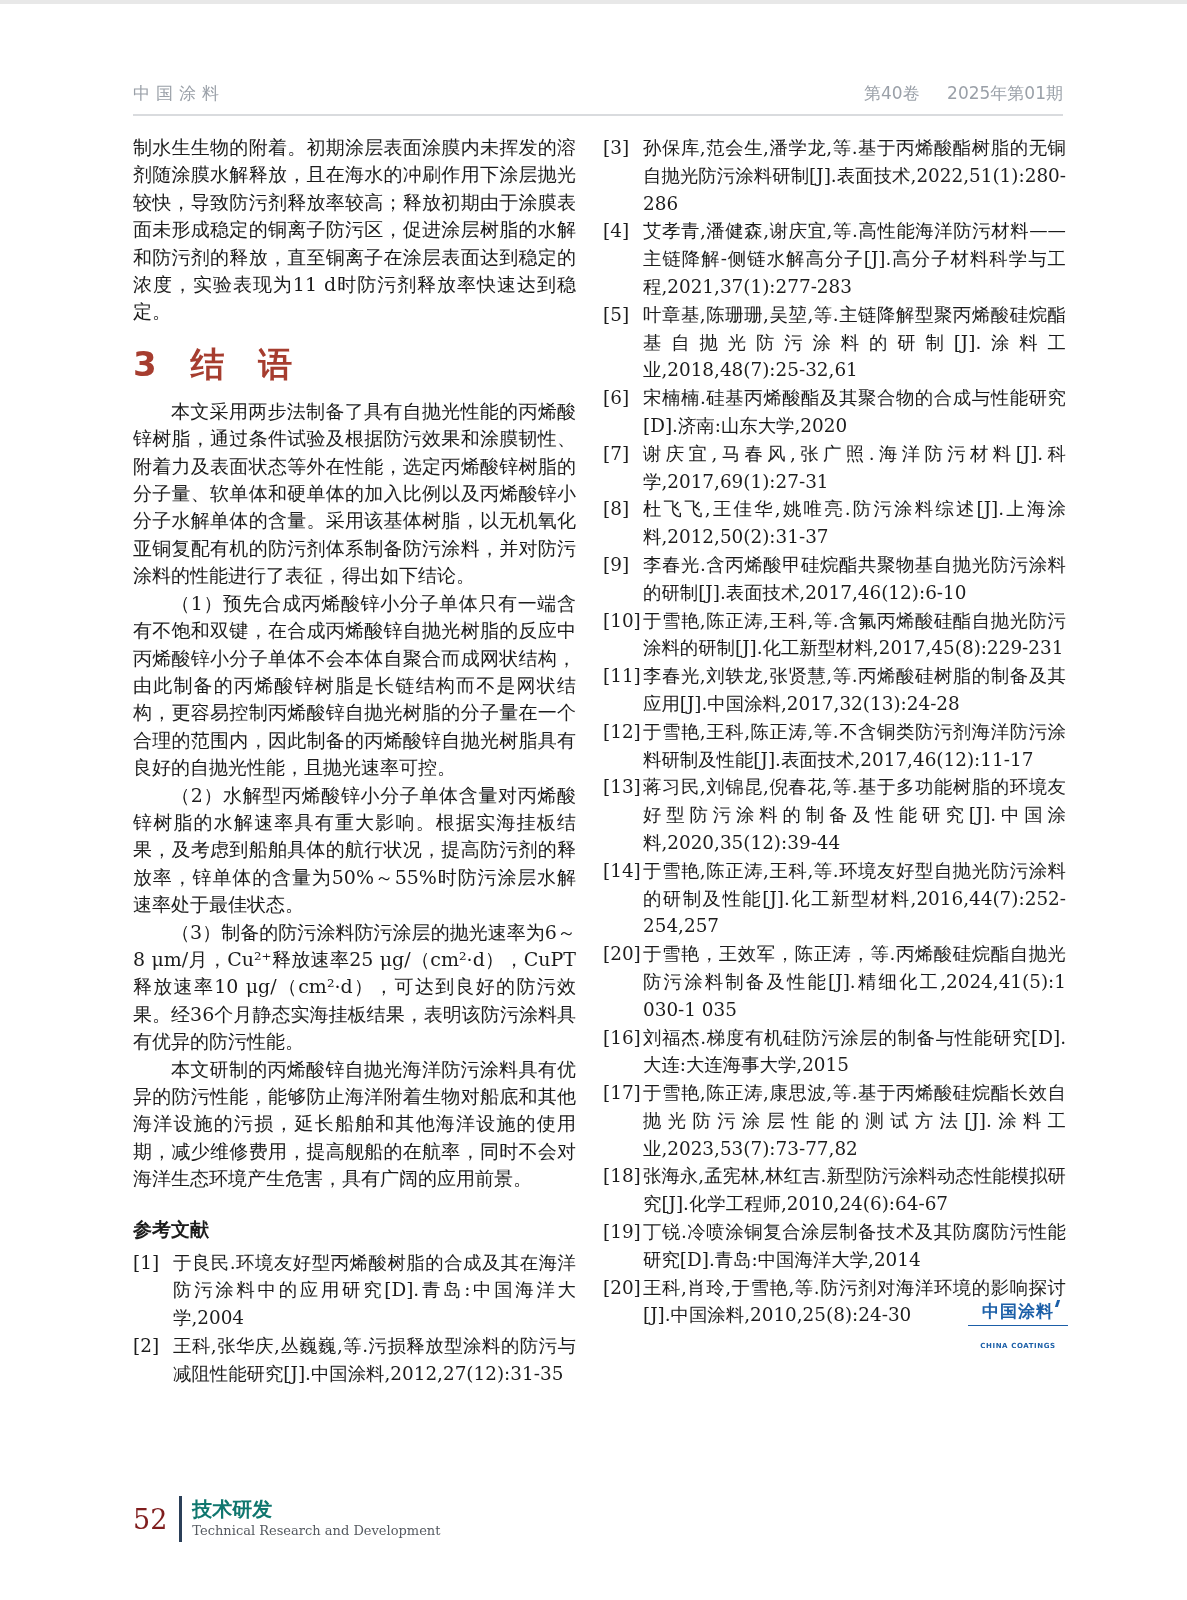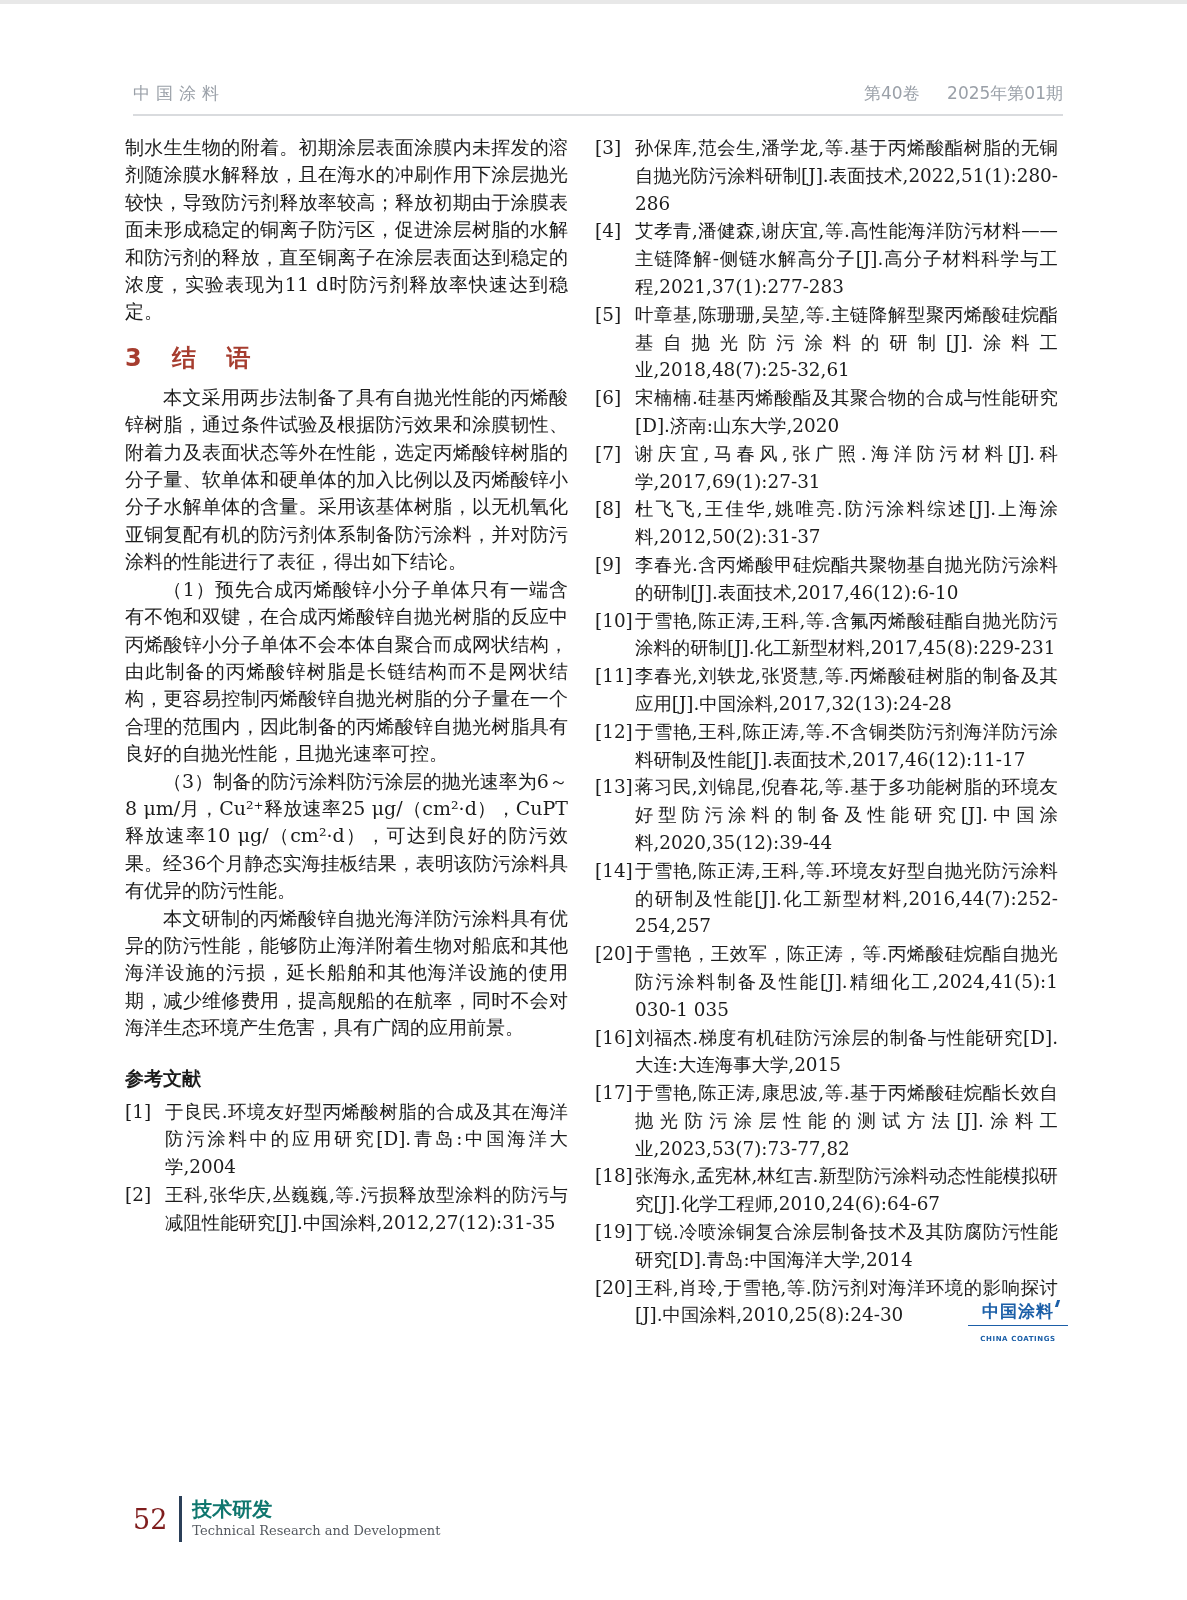--- a/index.html
+++ b/index.html
@@ -20,37 +20,37 @@
     padding-bottom:9px;
     border-bottom:2px solid #d9dbde;
     color:#9aa0a8;
     font-family:"DejaVu Sans","Liberation Sans",sans-serif;
     font-size:17px;
   }
   .header .journal{letter-spacing:6px;}
   .header .issue span{margin-left:22px;}
   
   .columns{
-    position:absolute;top:130px;left:125px;
+    position:absolute;top:130px;left:133px;
     display:flex;gap:27px;
   }
   .col-left{width:443px;}
   .col-right{width:463px;}
   .para{
     margin:0;
     font-size:19px;line-height:27.4px;
     text-align:justify;
     text-indent:2em;
   }
   .para.no-indent{text-indent:0;}
   .section-heading{
     margin:16px 0 10px 0;
     font-family:"DejaVu Sans","Liberation Sans",sans-serif;
     font-weight:bold;
-    font-size:24px;
+    font-size:34px;
     color:#a63d2f;
     word-spacing:18px;
     letter-spacing:2px;
   }
   .ref-heading{
     margin:24px 0 6px 0;
     text-align:left;
     font-family:"DejaVu Sans","Liberation Sans",sans-serif;
     font-weight:bold;
     font-size:19px;
@@ -100,21 +100,21 @@
   }
   .brand .cn::after{
     content:"";
     position:absolute;right:-5px;top:0;
     width:3px;height:7px;background:#1b5fa8;
     transform:skewX(-18deg);
   }
   .brand .en{
     font-size:7px;font-weight:bold;letter-spacing:0.6px;
     border-top:1px solid #1b5fa8;
-    margin-top:2px;padding-top:9px;
+    margin-top:2px;padding-top:16px;
   }
 </style>
 </head>
 <body>
 
 <div class="page">
 
   <div class="header">
     <span class="journal">中国涂料</span>
     <span class="issue">
@@ -125,20 +125,21 @@
 
   <div class="columns">
 
     <div class="col-left">
       <p class="para no-indent">制水生生物的附着。初期涂层表面涂膜内未挥发的溶剂随涂膜水解释放，且在海水的冲刷作用下涂层抛光较快，导致防污剂释放率较高；释放初期由于涂膜表面未形成稳定的铜离子防污区，促进涂层树脂的水解和防污剂的释放，直至铜离子在涂层表面达到稳定的浓度，实验表现为11 d时防污剂释放率快速达到稳定。</p>
 
       <h2 class="section-heading">3 结 语</h2>
 
       <p class="para">本文采用两步法制备了具有自抛光性能的丙烯酸锌树脂，通过条件试验及根据防污效果和涂膜韧性、附着力及表面状态等外在性能，选定丙烯酸锌树脂的分子量、软单体和硬单体的加入比例以及丙烯酸锌小分子水解单体的含量。采用该基体树脂，以无机氧化亚铜复配有机的防污剂体系制备防污涂料，并对防污涂料的性能进行了表征，得出如下结论。</p>
       <p class="para">（1）预先合成丙烯酸锌小分子单体只有一端含有不饱和双键，在合成丙烯酸锌自抛光树脂的反应中丙烯酸锌小分子单体不会本体自聚合而成网状结构，由此制备的丙烯酸锌树脂是长链结构而不是网状结构，更容易控制丙烯酸锌自抛光树脂的分子量在一个合理的范围内，因此制备的丙烯酸锌自抛光树脂具有良好的自抛光性能，且抛光速率可控。</p>
+      <p class="para">（2）水解型丙烯酸锌小分子单体含量对丙烯酸锌树脂的水解速率具有重大影响。根据实海挂板结果，及考虑到船舶具体的航行状况，提高防污剂的释放率，锌单体的含量为50%～55%时防污涂层水解速率处于最佳状态。</p>
       <p class="para">（3）制备的防污涂料防污涂层的抛光速率为6～8 μm/月，Cu²⁺释放速率25 μg/（cm²·d），CuPT释放速率10 μg/（cm²·d），可达到良好的防污效果。经36个月静态实海挂板结果，表明该防污涂料具有优异的防污性能。</p>
       <p class="para">本文研制的丙烯酸锌自抛光海洋防污涂料具有优异的防污性能，能够防止海洋附着生物对船底和其他海洋设施的污损，延长船舶和其他海洋设施的使用期，减少维修费用，提高舰船的在航率，同时不会对海洋生态环境产生危害，具有广阔的应用前景。</p>
 
       <h3 class="ref-heading">参考文献</h3>
 
       <div>
           <div class="ref">
             <span class="ref-num">[1]</span>
             <span class="ref-text">于良民.环境友好型丙烯酸树脂的合成及其在海洋防污涂料中的应用研究[D].青岛:中国海洋大学,2004</span>
           </div>

